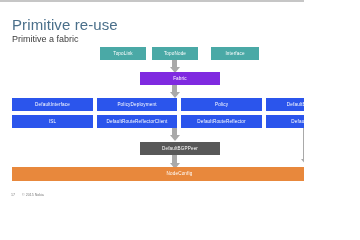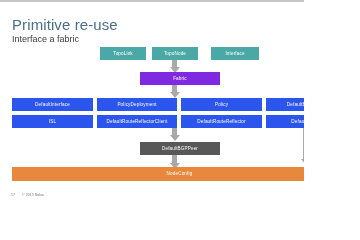--- a/index.html
+++ b/index.html
@@ -106,21 +106,21 @@
     font-family: "Liberation Sans", sans-serif;
     white-space: nowrap;
   }
 </style>
 </head>
 <body>
 
 <div id="slide">
 
   <div id="title">Primitive re-use</div>
-  <div id="subtitle">Interface a fabric</div>
+  <div id="subtitle">Primitive a fabric</div>
 
   <div class="node teal" style="left:100px; top:45px; width:46px; height:13px;">
     <span>TopoLink</span>
   </div>
   <div class="node teal" style="left:152px; top:45px; width:46px; height:13px;">
     <span>TopoNode</span>
   </div>
   <div class="node teal" style="left:211px; top:45px; width:48px; height:13px;">
     <span>Interface</span>
   </div>

